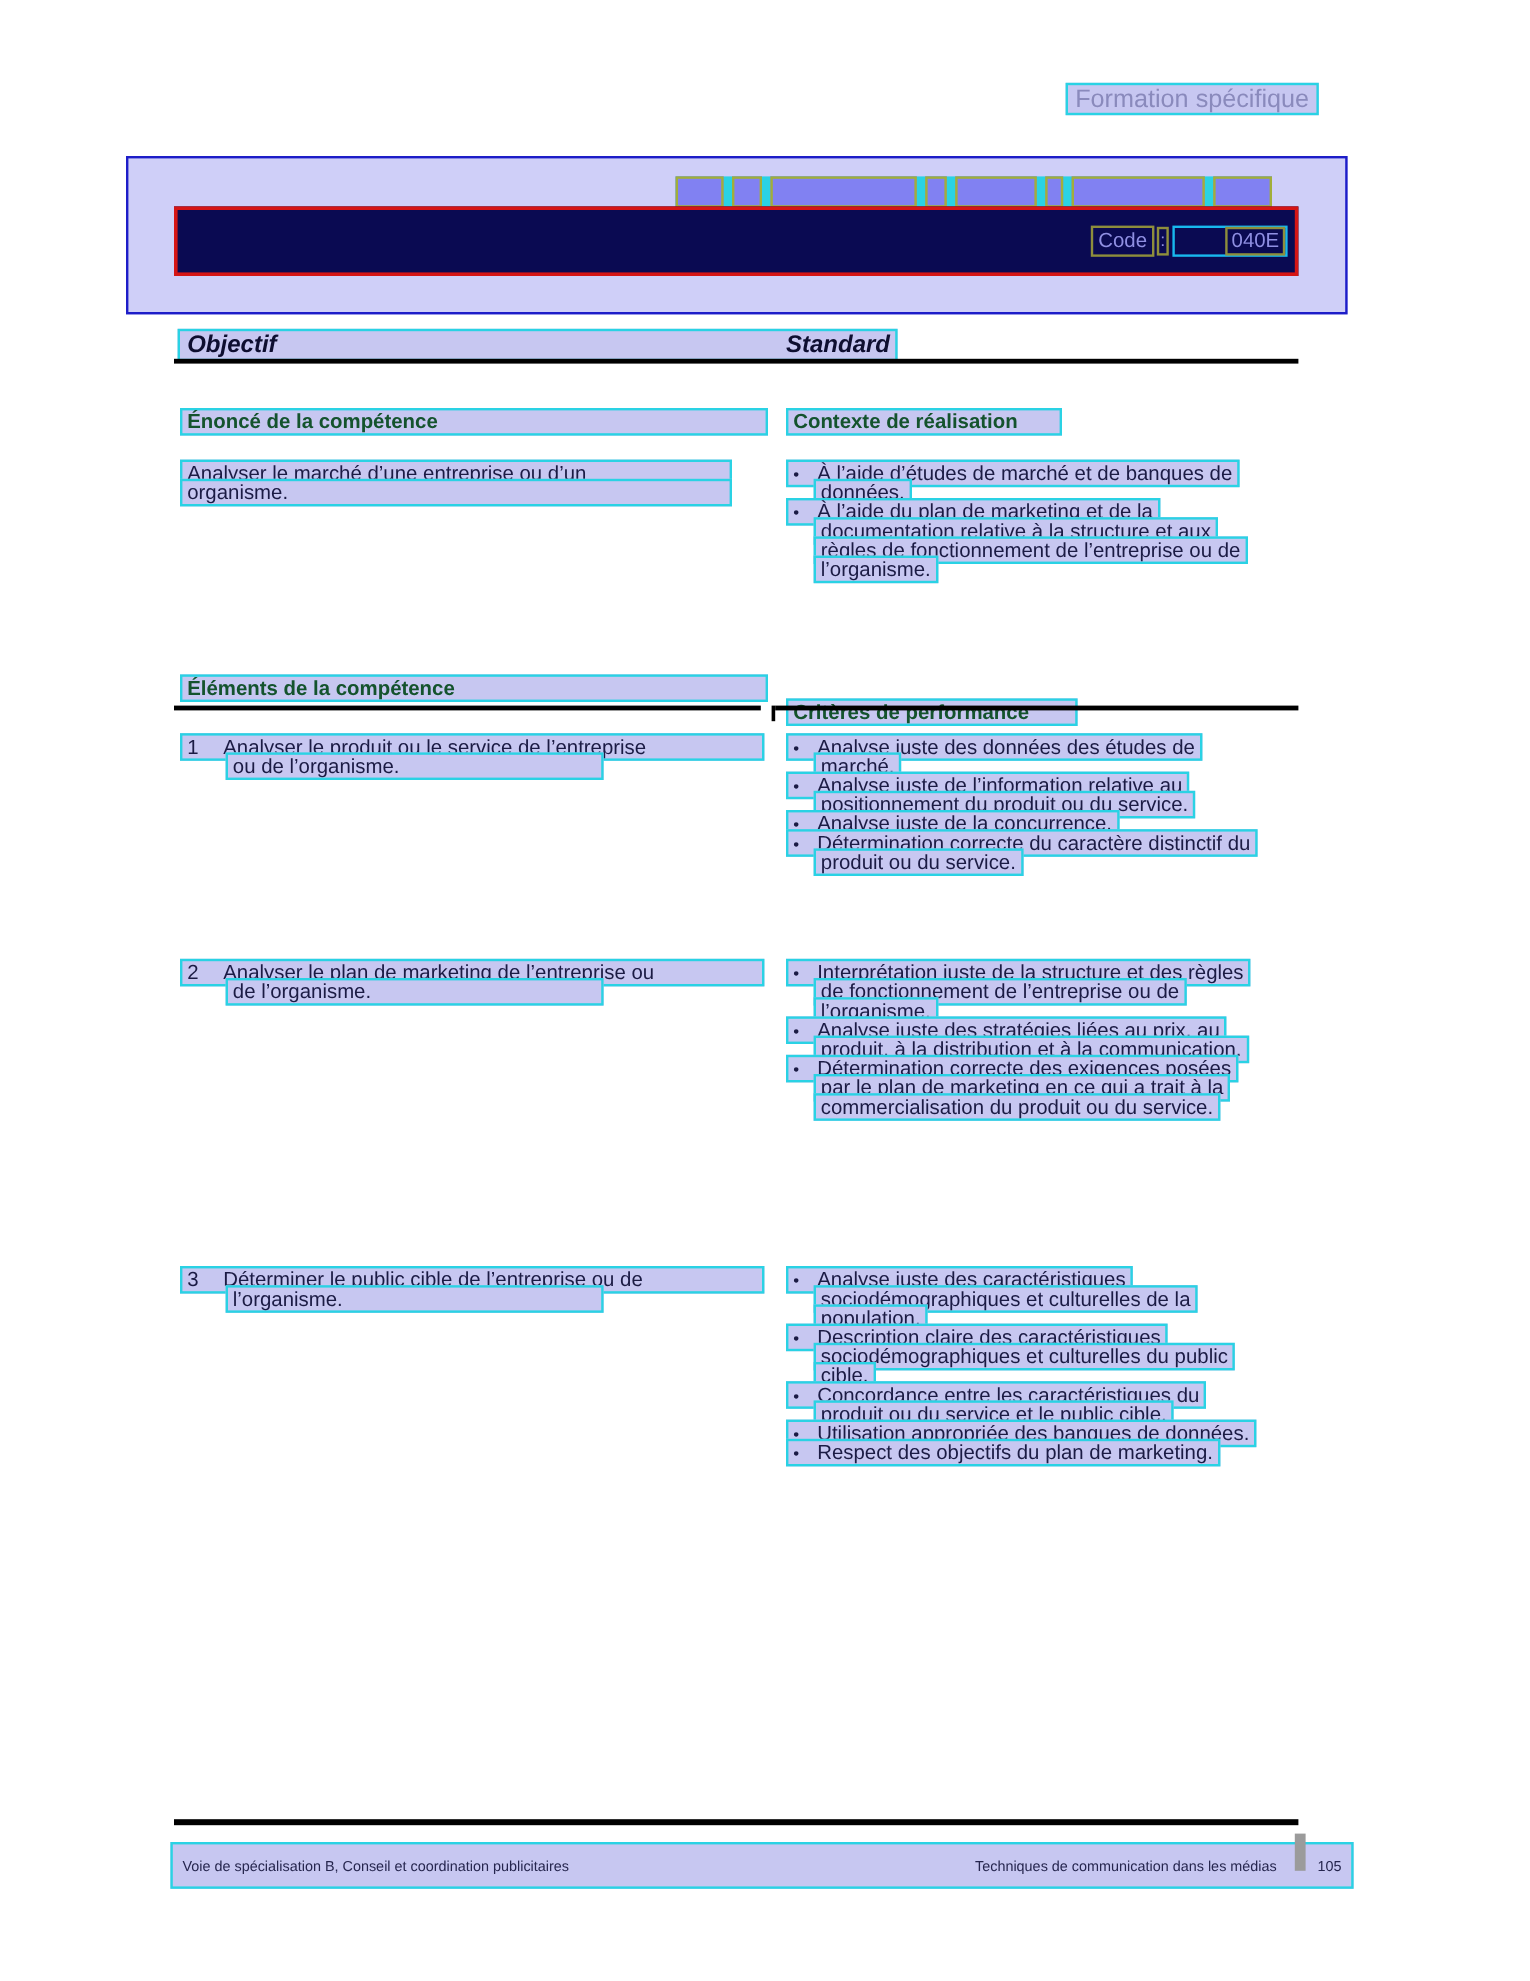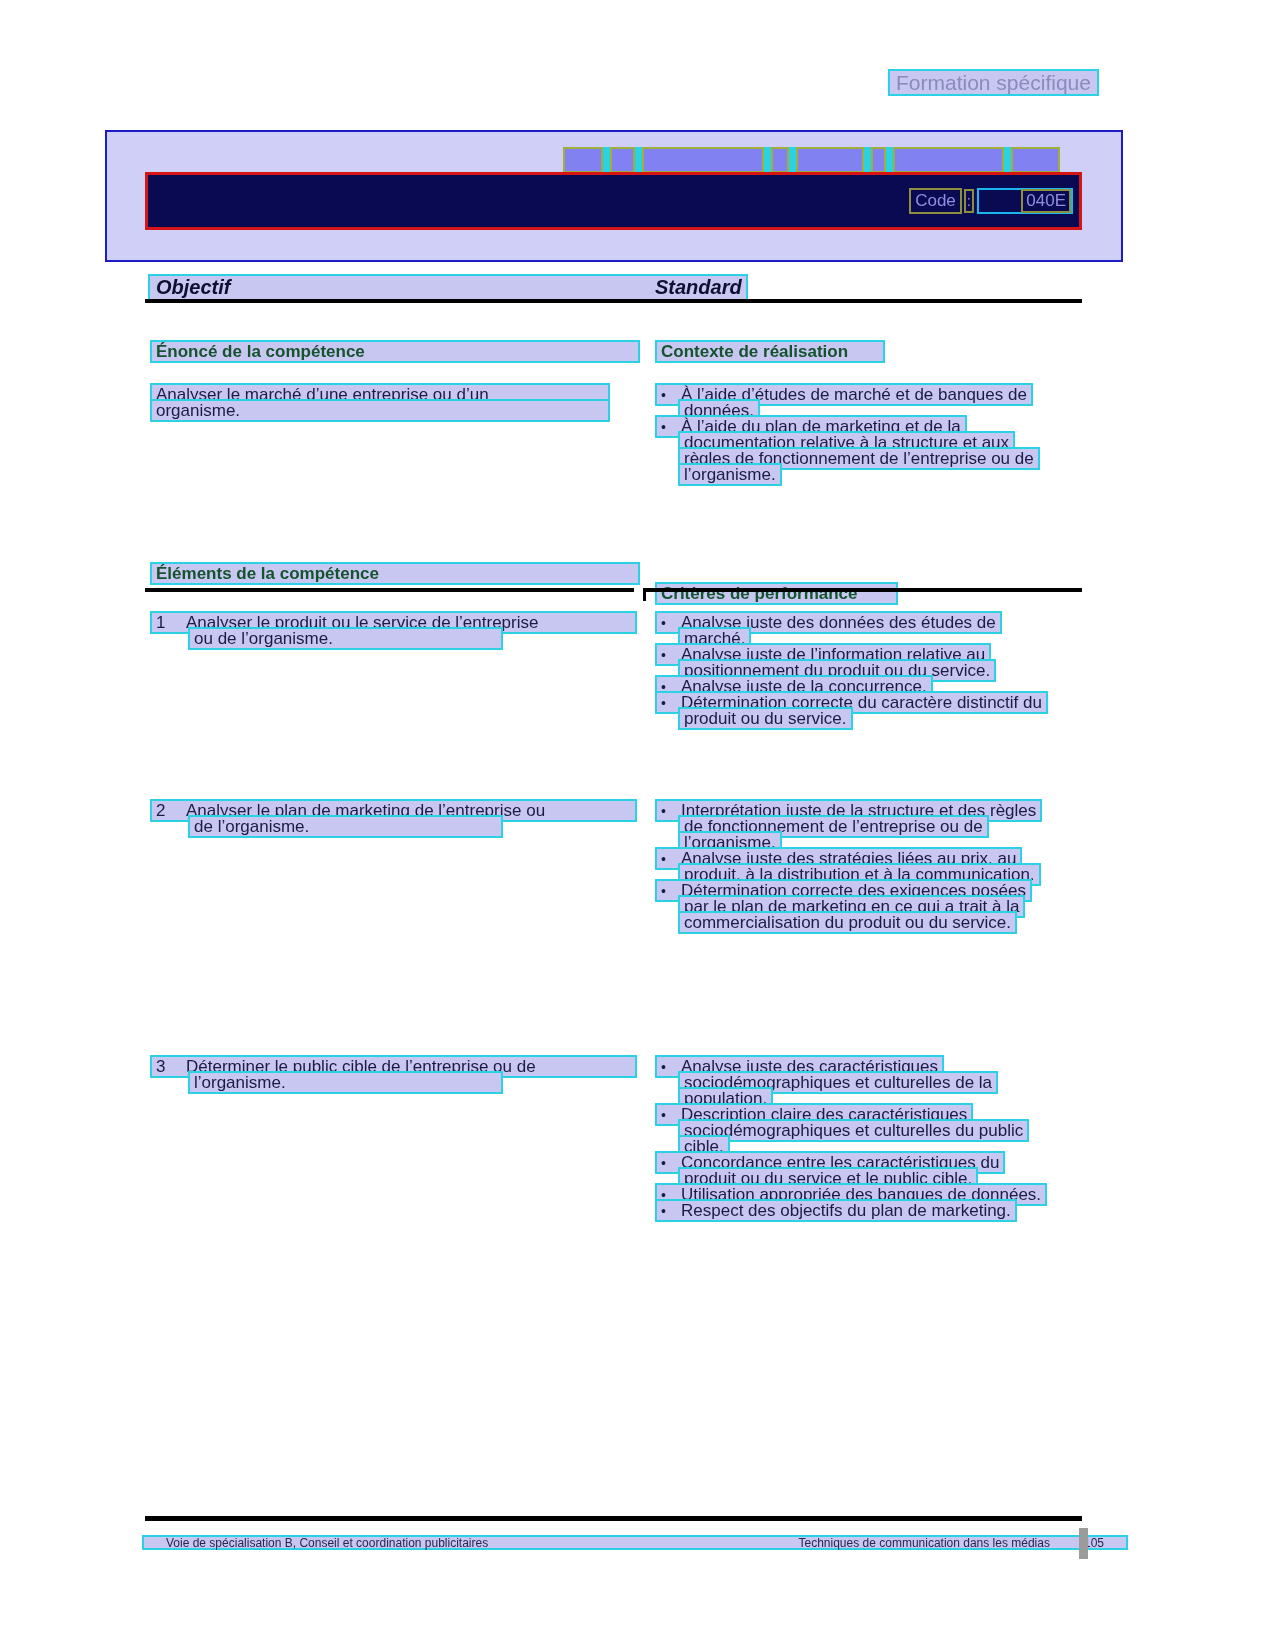--- a/index.html
+++ b/index.html
@@ -47,23 +47,23 @@
 
   
   .objband{position:absolute;left:148px;top:274px;width:600px;height:27px;
            background:#c7c7f1;border:2px solid #2ad2e4;box-sizing:border-box;}
   .objband .w{position:absolute;top:0;font-weight:bold;font-style:italic;
               font-size:20px;line-height:23px;color:#0e0e30;white-space:nowrap;}
 
   .rule{position:absolute;background:#000;}
 
   
-  .footband{position:absolute;left:142px;top:1535px;width:986px;height:15px;
+  .footband{position:absolute;left:142px;top:1535px;width:986px;height:39px;
             background:#c7c7f1;border:2px solid #2ad2e4;box-sizing:border-box;
-            display:flex;align-items:center;font-size:12px;color:#26264e;padding:0 22px;
+            display:flex;align-items:center;font-size:12px;color:#26264e;padding:0 8px;
             white-space:nowrap;}
   .footspacer{flex:1;}
   .footpage{margin-left:34px;}
   .graybar{position:absolute;left:1079px;top:1528px;width:9px;height:31px;background:#9b9b9b;}
 </style>
 </head>
 <body>
 
 <div class="page">
 

